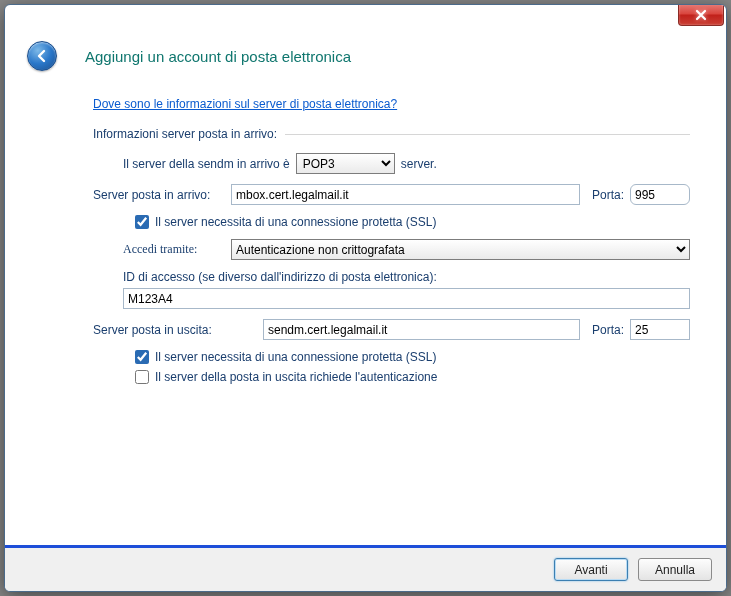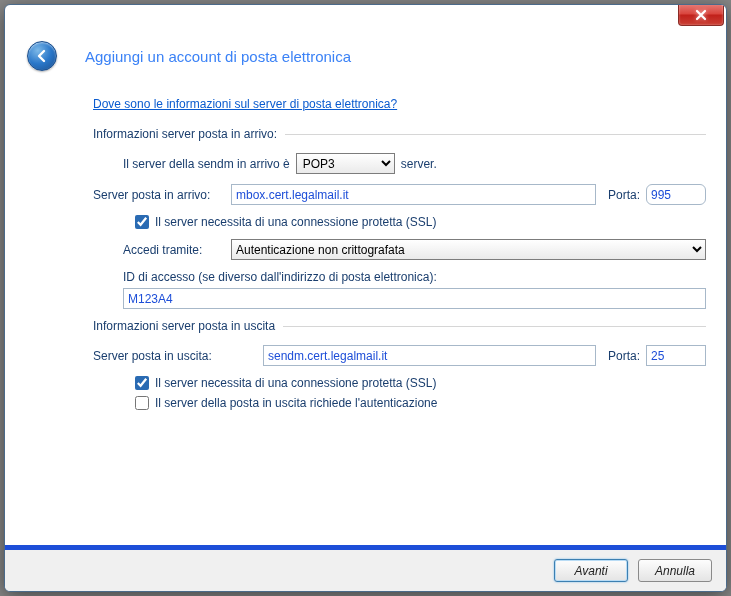--- a/index.html
+++ b/index.html
@@ -47,24 +47,24 @@
     border-radius: 50%;
     background: radial-gradient(circle at 35% 30%, #7db9e8 0%, #2a77c9 50%, #1b4e8c 100%);
     border: 1px solid #1b4e8c;
     display: flex; align-items: center; justify-content: center;
     box-shadow: inset 0 1px 2px rgba(255,255,255,0.6), 0 1px 2px rgba(0,0,0,0.3);
     margin-right: 28px;
   }
   .back-btn svg { display:block; }
   .page-title {
     font-size: 15px;
-    color: #3b82f6;
+    color: #0f766e;
   }
   .content {
-    padding: 8px 20px 0 88px;
+    padding: 8px 36px 0 88px;
     color: #1a3e6e;
   }
   .help-link {
     color: #0a5bcf;
     text-decoration: underline;
     cursor: pointer;
     display: inline-block;
     margin-bottom: 16px;
   }
   .section-label-row {
@@ -87,36 +87,35 @@
     background: linear-gradient(to bottom, #fff, #eaeaea);
     font: inherit;
     padding: 0 2px;
   }
   input[type=text].txt {
     height: 21px;
     border: 1px solid #a7b8c9;
     background: #fff;
     padding: 2px 4px;
     font: inherit;
-    color: #1d4ed8;
+    color: #000000;
   }
   input[type=checkbox] {
     width: 14px; height: 14px; margin: 0 6px 0 0;
     accent-color: #2a6bb3;
   }
   .footer {
     position: absolute;
     left: 0; right: 0; bottom: 0;
     height: 46px;
-    border-top: 5px solid #1d4ed8;
+    border-top: 3px solid #1d4ed8;
     display: flex; align-items: center; justify-content: flex-end;
     padding-right: 14px;
     gap: 10px;
     background: #f0f0f0;
-    font-style: italic;
   }
   .btn {
     min-width: 74px; height: 23px;
     border: 1px solid #8a8a8a;
     border-radius: 3px;
     background: linear-gradient(to bottom, #fdfdfd, #e4e4e4);
     font: inherit;
     color: #222;
     padding: 0 10px;
     cursor: pointer;
@@ -179,38 +178,34 @@
       <span class="lbl" style="margin:0 6px 0 12px;">Porta:</span>
       <input type="text" class="txt" style="width: 60px; border-radius: 6px;" value="995">
     </div>
 
     <div class="row indent2">
       <input type="checkbox" checked="" style="">
       <span class="lbl">Il server necessita di una connessione protetta (SSL)</span>
     </div>
 
     <div class="row indent">
-      <span class="lbl" style="width:108px;">Accedi tramite:</span>
+      <span class="lbl" style="width:108px;font-family:Liberation Serif, serif;">Accedi tramite:</span>
       <select class="wide-combo" style="flex:1;">
         <option>Autenticazione non crittografata</option>
       </select>
     </div>
 
     <div class="row indent" style="margin-bottom:4px;">
       <span class="lbl">ID di accesso (se diverso dall'indirizzo di posta elettronica):</span>
     </div>
     <div class="row indent">
       <input type="text" class="txt" style="width: 100%;" value="M123A4">
     </div>
 
     
-    <div class="section-label-row" style="margin-top:4px;">
-      <span class="lbl">Informazioni server posta in uscita</span>
-      <div class="line"></div>
-    </div>
 
     <div class="row">
       <span class="lbl" style="width:138px;">Server posta in uscita:</span>
       <input type="text" class="txt" style="flex: 1 1 0%; margin-left: 32px;" value="sendm.cert.legalmail.it">
       <span class="lbl" style="margin:0 6px 0 12px;">Porta:</span>
       <input type="text" class="txt" style="width: 60px;" value="25">
     </div>
 
     <div class="row indent2" style="margin-bottom:6px;">
       <input type="checkbox" checked="" style="">

